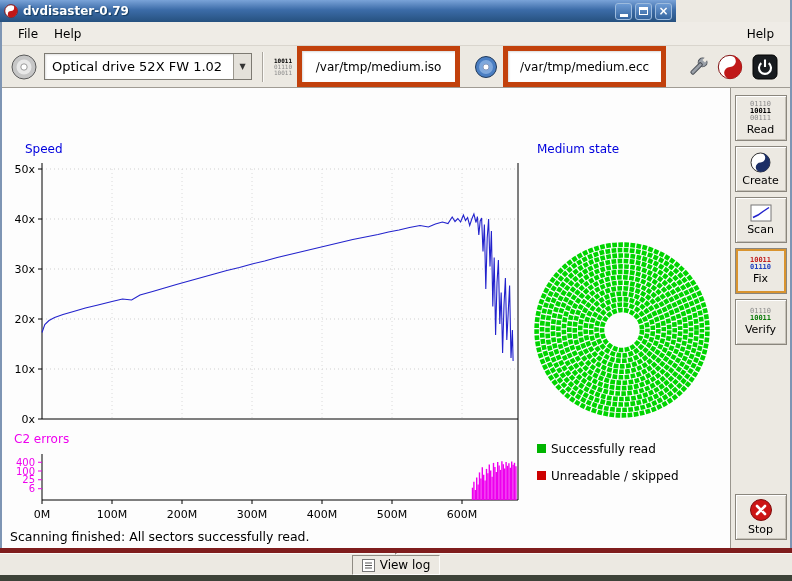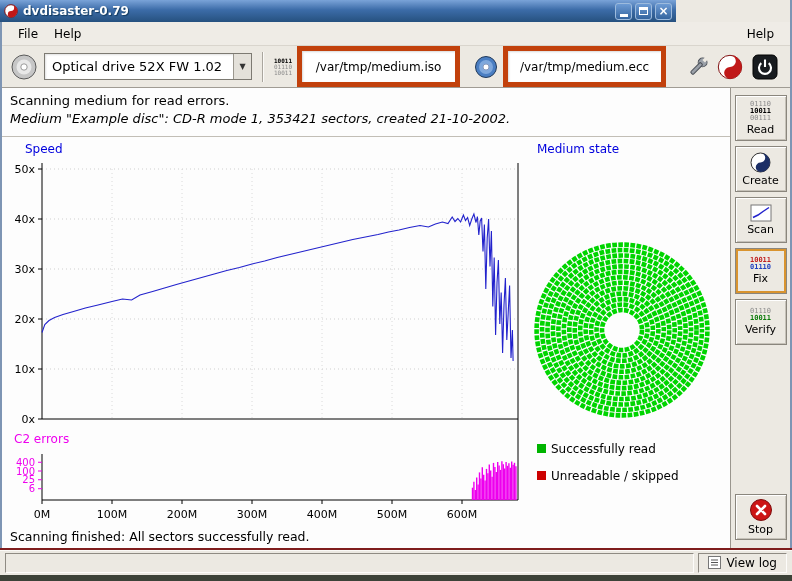--- a/index.html
+++ b/index.html
@@ -62,21 +62,21 @@
     font-family:"DejaVu Sans Mono","Liberation Mono",monospace;font-size:7px;}
   .bin-icon .r1,.bin-icon .r3{color:#8a8a8a;}
   .bin-icon .r2{color:#000;font-weight:bold;}
   .bin-icon.fix .r1{color:#c02020;font-weight:bold;}
   .bin-icon.fix .r2{color:#2040c0;}
   .bin-icon.ver .r2{color:#0a7a0a;}
   .bin-icon.tiso{font-size:6px;line-height:6px;}
 
   
   .bottombar{position:absolute;left:0;top:548px;width:792px;height:27px;background:#ece9e2;
-    border-top:2px solid #7f1d1d;box-shadow:inset 0 1px 0 #fbfaf7;display:flex;align-items:center;padding:0 3px;z-index:55;}
+    border-top:5px solid #7f1d1d;box-shadow:inset 0 1px 0 #fbfaf7;display:flex;align-items:center;padding:0 3px;z-index:55;flex-direction:column;}
   .bb-panel{flex:1;height:20px;margin:0 2px;border:1px solid;border-color:#8f8b83 #fdfcfa #fdfcfa #8f8b83;}
   .viewlog{height:20px;margin:0 2px;border:1px solid;border-color:#8f8b83 #fdfcfa #fdfcfa #8f8b83;
     display:flex;align-items:center;gap:5px;padding:0 9px;font-size:12px;}
   .bottom-edge{position:absolute;left:0;top:575px;width:792px;height:6px;background:#3d4238;z-index:60;}
 </style>
 </head>
 <body>
 
 <div class="window">
   <div class="edge l"></div>
@@ -153,24 +153,20 @@
     <span class="iconbtn" style="margin-left:9px;">
       <svg width="26" height="26">
           <rect x="1" y="1" width="24" height="24" rx="5" fill="#181b1f" stroke="#000"></rect>
           <path d="M9.3,9.2 a6,6 0 1 0 7.4,0" fill="none" stroke="#fff" stroke-width="2.1"></path>
           <line x1="13" y1="5.5" x2="13" y2="13" stroke="#fff" stroke-width="2.1"></line>
         </svg>
     </span>
   </div>
 
   <div class="content"></div>
-  <div class="status-head">
-    <div class="l1">Scanning medium for read errors.</div>
-    <div class="l2">Medium "Example disc": CD-R mode 1, 353421 sectors, created 21-10-2002.</div>
-  </div>
 
   <svg id="main-chart" width="730" height="392">
       <line x1="42" y1="360" x2="42" y2="364" stroke="#000"></line>
       <text x="42" y="378" font-size="11" fill="#000" text-anchor="middle">0M</text>
       <line x1="112" y1="29" x2="112" y2="279" stroke="#dadada" stroke-dasharray="1 3"></line>
       <line x1="112" y1="360" x2="112" y2="364" stroke="#000"></line>
       <text x="112" y="378" font-size="11" fill="#000" text-anchor="middle">100M</text>
       <line x1="182" y1="29" x2="182" y2="279" stroke="#dadada" stroke-dasharray="1 3"></line>
       <line x1="182" y1="360" x2="182" y2="364" stroke="#000"></line>
       <text x="182" y="378" font-size="11" fill="#000" text-anchor="middle">200M</text>

